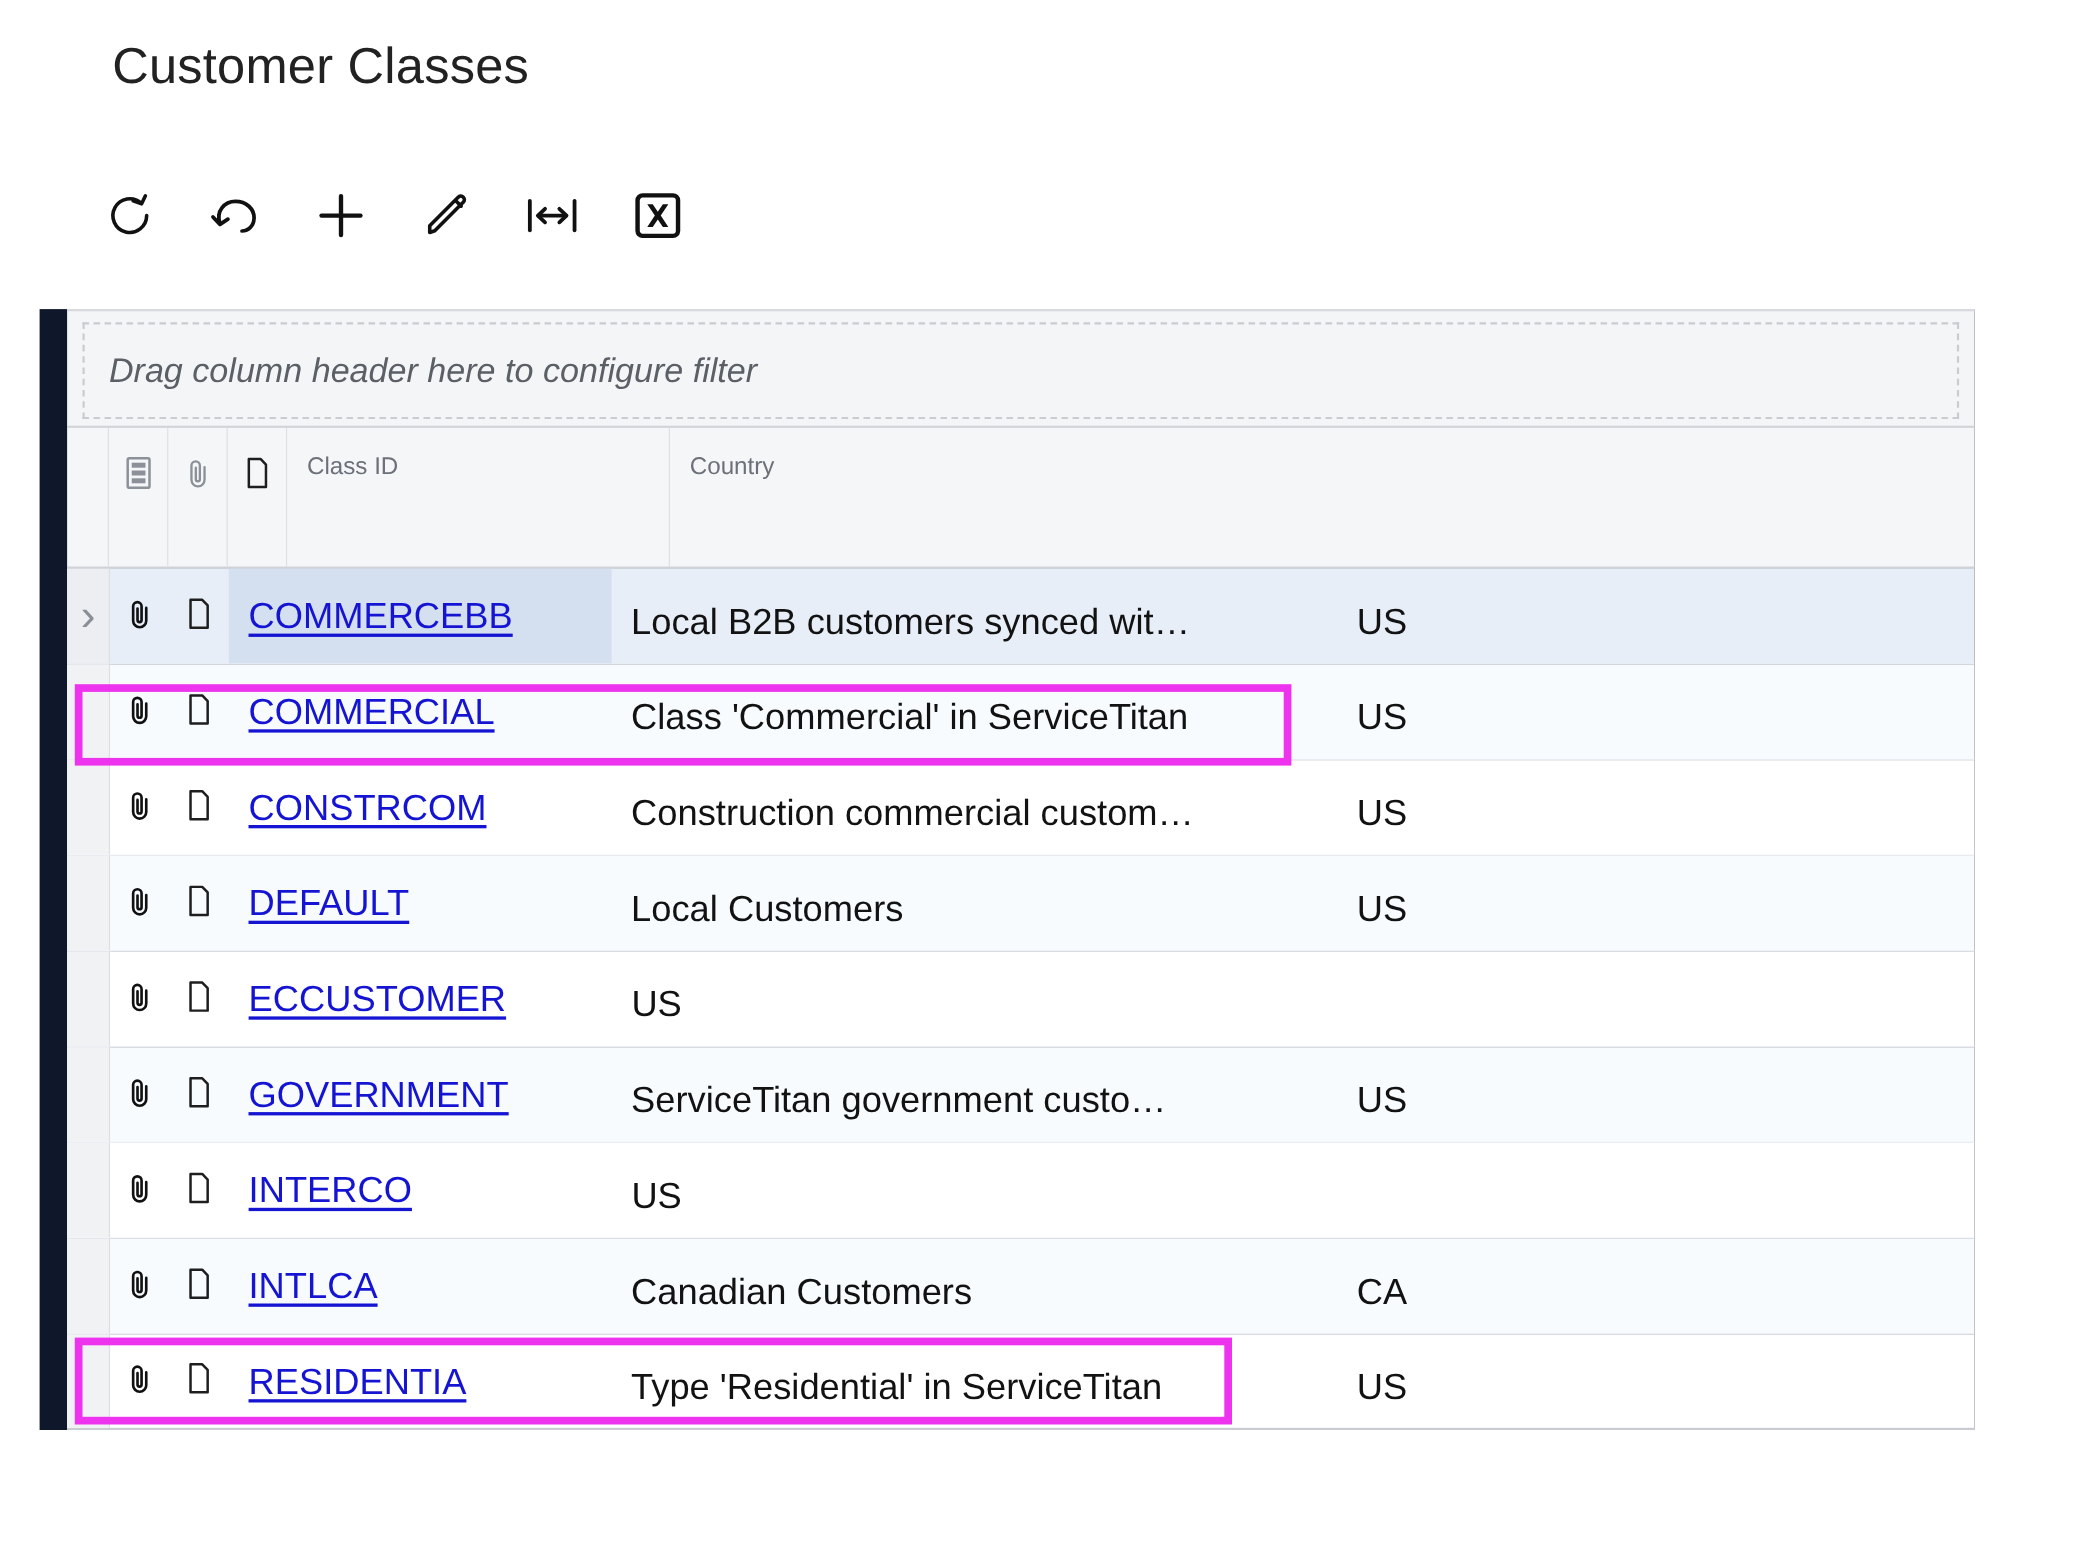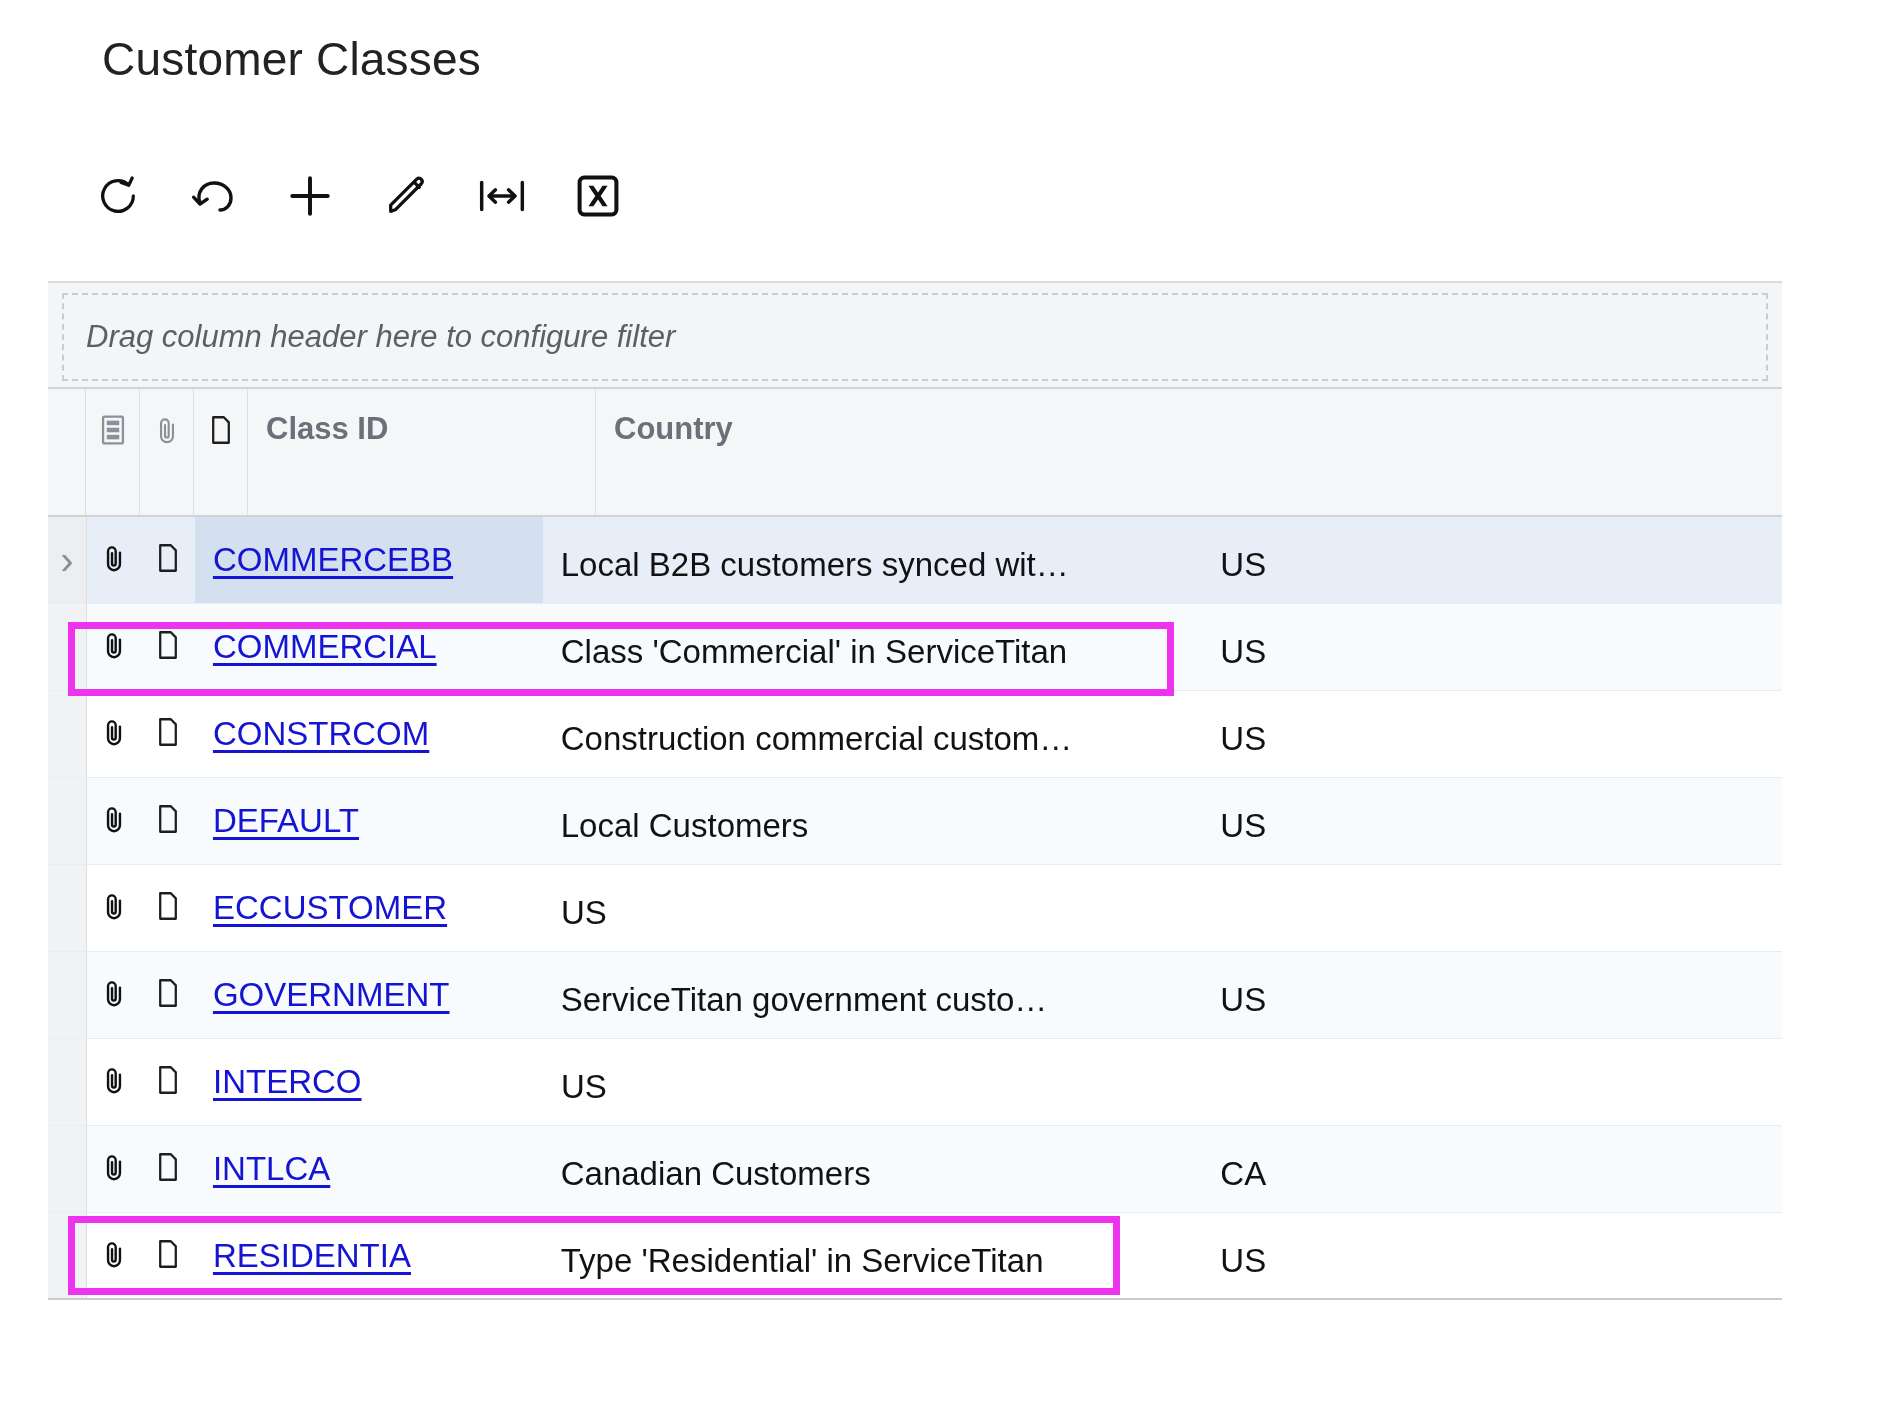--- a/index.html
+++ b/index.html
@@ -47,24 +47,25 @@
     background: transparent;
     border: none;
     padding: 0;
     cursor: pointer;
   }
   .tool-btn svg { display: block; }
 
   
   .grid {
     position: absolute;
-    left: 48px;
+    left: 36px;
     top: 281px;
     width: 1734px;
     background: #0f172a;
+    padding-left: 25px;
   }
 
   
   .filter-bar {
     border-top: 2px solid #d8dade;
     border-bottom: 2px solid #d2d4d8;
     background: #f4f5f7;
     height: 108px;
     box-sizing: border-box;
     padding: 10px 14px 10px 14px;
@@ -99,22 +100,22 @@
     align-items: flex-start;
     padding-top: 22px;
     overflow: hidden;
   }
   .hdr-cell.icon-head {
     justify-content: center;
     align-items: flex-start;
     padding-top: 24px;
   }
   .hdr-cell .htext {
-    font-size: 31px;
-    font-weight: bold;
+    font-size: 22px;
+    font-weight: normal;
     color: #6b7079;
     padding-left: 18px;
     white-space: nowrap;
   }
 
   
   .c-gutter { width: 38px; border-right: 1px solid #dcdee2; }
   .c-clip   { width: 54px; }
   .c-doc    { width: 54px; }
   .c-id     { width: 348px; }

